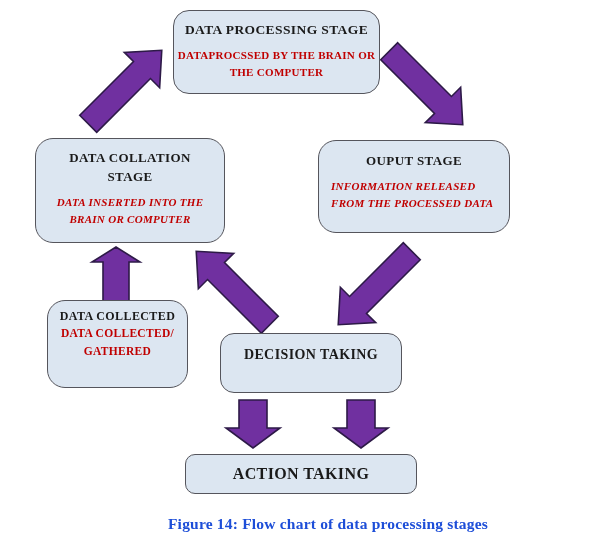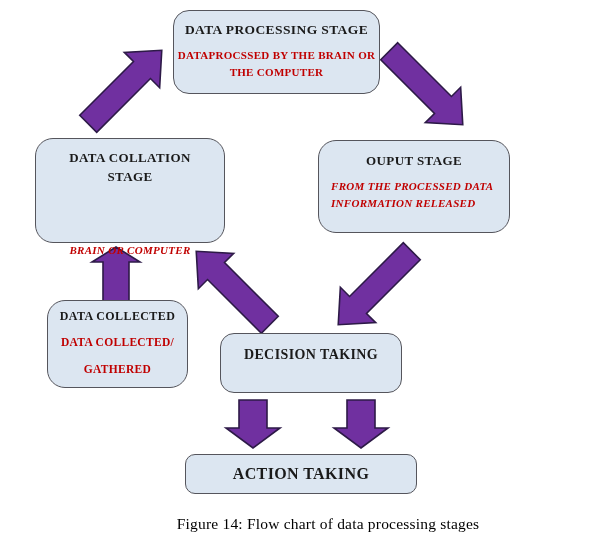--- a/index.html
+++ b/index.html
@@ -50,41 +50,41 @@
     line-height: 1.55;
     letter-spacing: 0.3px;
     text-align: center;
   }
   .sub.italic { font-style: italic; }
   .line { display: block; }
 
   
   .node-processing { left: 173px; top: 10px;  width: 207px; height: 84px;  border-radius: 16px; padding-top: 9px; }
   .node-processing .title { font-size: 13.5px; margin-bottom: 7px; }
-  .node-collation  { left: 35px;  top: 138px; width: 190px; height: 105px; border-radius: 18px; padding-top: 10px; gap: 48px; }
+  .node-collation  { left: 35px;  top: 138px; width: 190px; height: 105px; border-radius: 18px; padding-top: 10px; }
   .node-collation .title { margin-bottom: 7px; }
   .node-output     { left: 318px; top: 140px; width: 192px; height: 93px;  border-radius: 18px; padding-top: 11px; align-items: center; }
   .node-output .sub { align-self: flex-start; text-align: left; padding-left: 12px; margin-top: 7px; }
   .node-collected  { left: 47px;  top: 300px; width: 141px; height: 88px;  border-radius: 18px; padding-top: 7px; }
   .node-collected .title { font-size: 12px; }
-  .node-collected .sub .line { margin-top: 9px; font-size: 11.5px; }
+  .node-collected .sub .line { font-size: 11.5px; }
   .node-decision   { left: 220px; top: 333px; width: 182px; height: 60px;  border-radius: 14px; padding-top: 11px; }
   .node-decision .title { font-size: 14px; }
   .node-action     { left: 185px; top: 454px; width: 232px; height: 40px;  border-radius: 10px; justify-content: center; }
   .node-action .title { font-size: 16px; }
 
   .caption {
     position: absolute;
     left: 0; right: 0;
     top: 515px;
     text-align: center;
     padding-left: 54px;
-    font-weight: normal;
+    font-weight: bold;
     font-size: 15.5px;
-    color: #000000;
+    color: #1d4ed8;
     letter-spacing: 0.2px;
   }
 </style>
 </head>
 <body>
 
 <div class="stage">
 
   <svg class="arrow-layer" viewBox="0 0 602 557" xmlns="http://www.w3.org/2000/svg">
     <defs>
@@ -122,29 +122,30 @@
       <span class="line">THE COMPUTER</span>
     </div>
   </div>
 
   <div class="node node-collation">
     <div class="title">
       <span class="line">DATA COLLATION</span>
       <span class="line">STAGE</span>
     </div>
     <div class="sub italic">
+      <span class="line">DATA INSERTED INTO THE</span>
       <span class="line">BRAIN OR COMPUTER</span>
     </div>
   </div>
 
   <div class="node node-output">
     <div class="title">OUPUT STAGE</div>
     <div class="sub italic">
+      <span class="line">INFORMATION RELEASED</span>
       <span class="line">FROM THE PROCESSED DATA</span>
-      <span class="line">INFORMATION RELEASED</span>
     </div>
   </div>
 
   <div class="node node-collected">
     <div class="title">DATA COLLECTED</div>
     <div class="sub">
       <span class="line">DATA COLLECTED/</span>
       <span class="line">GATHERED</span>
     </div>
   </div>

